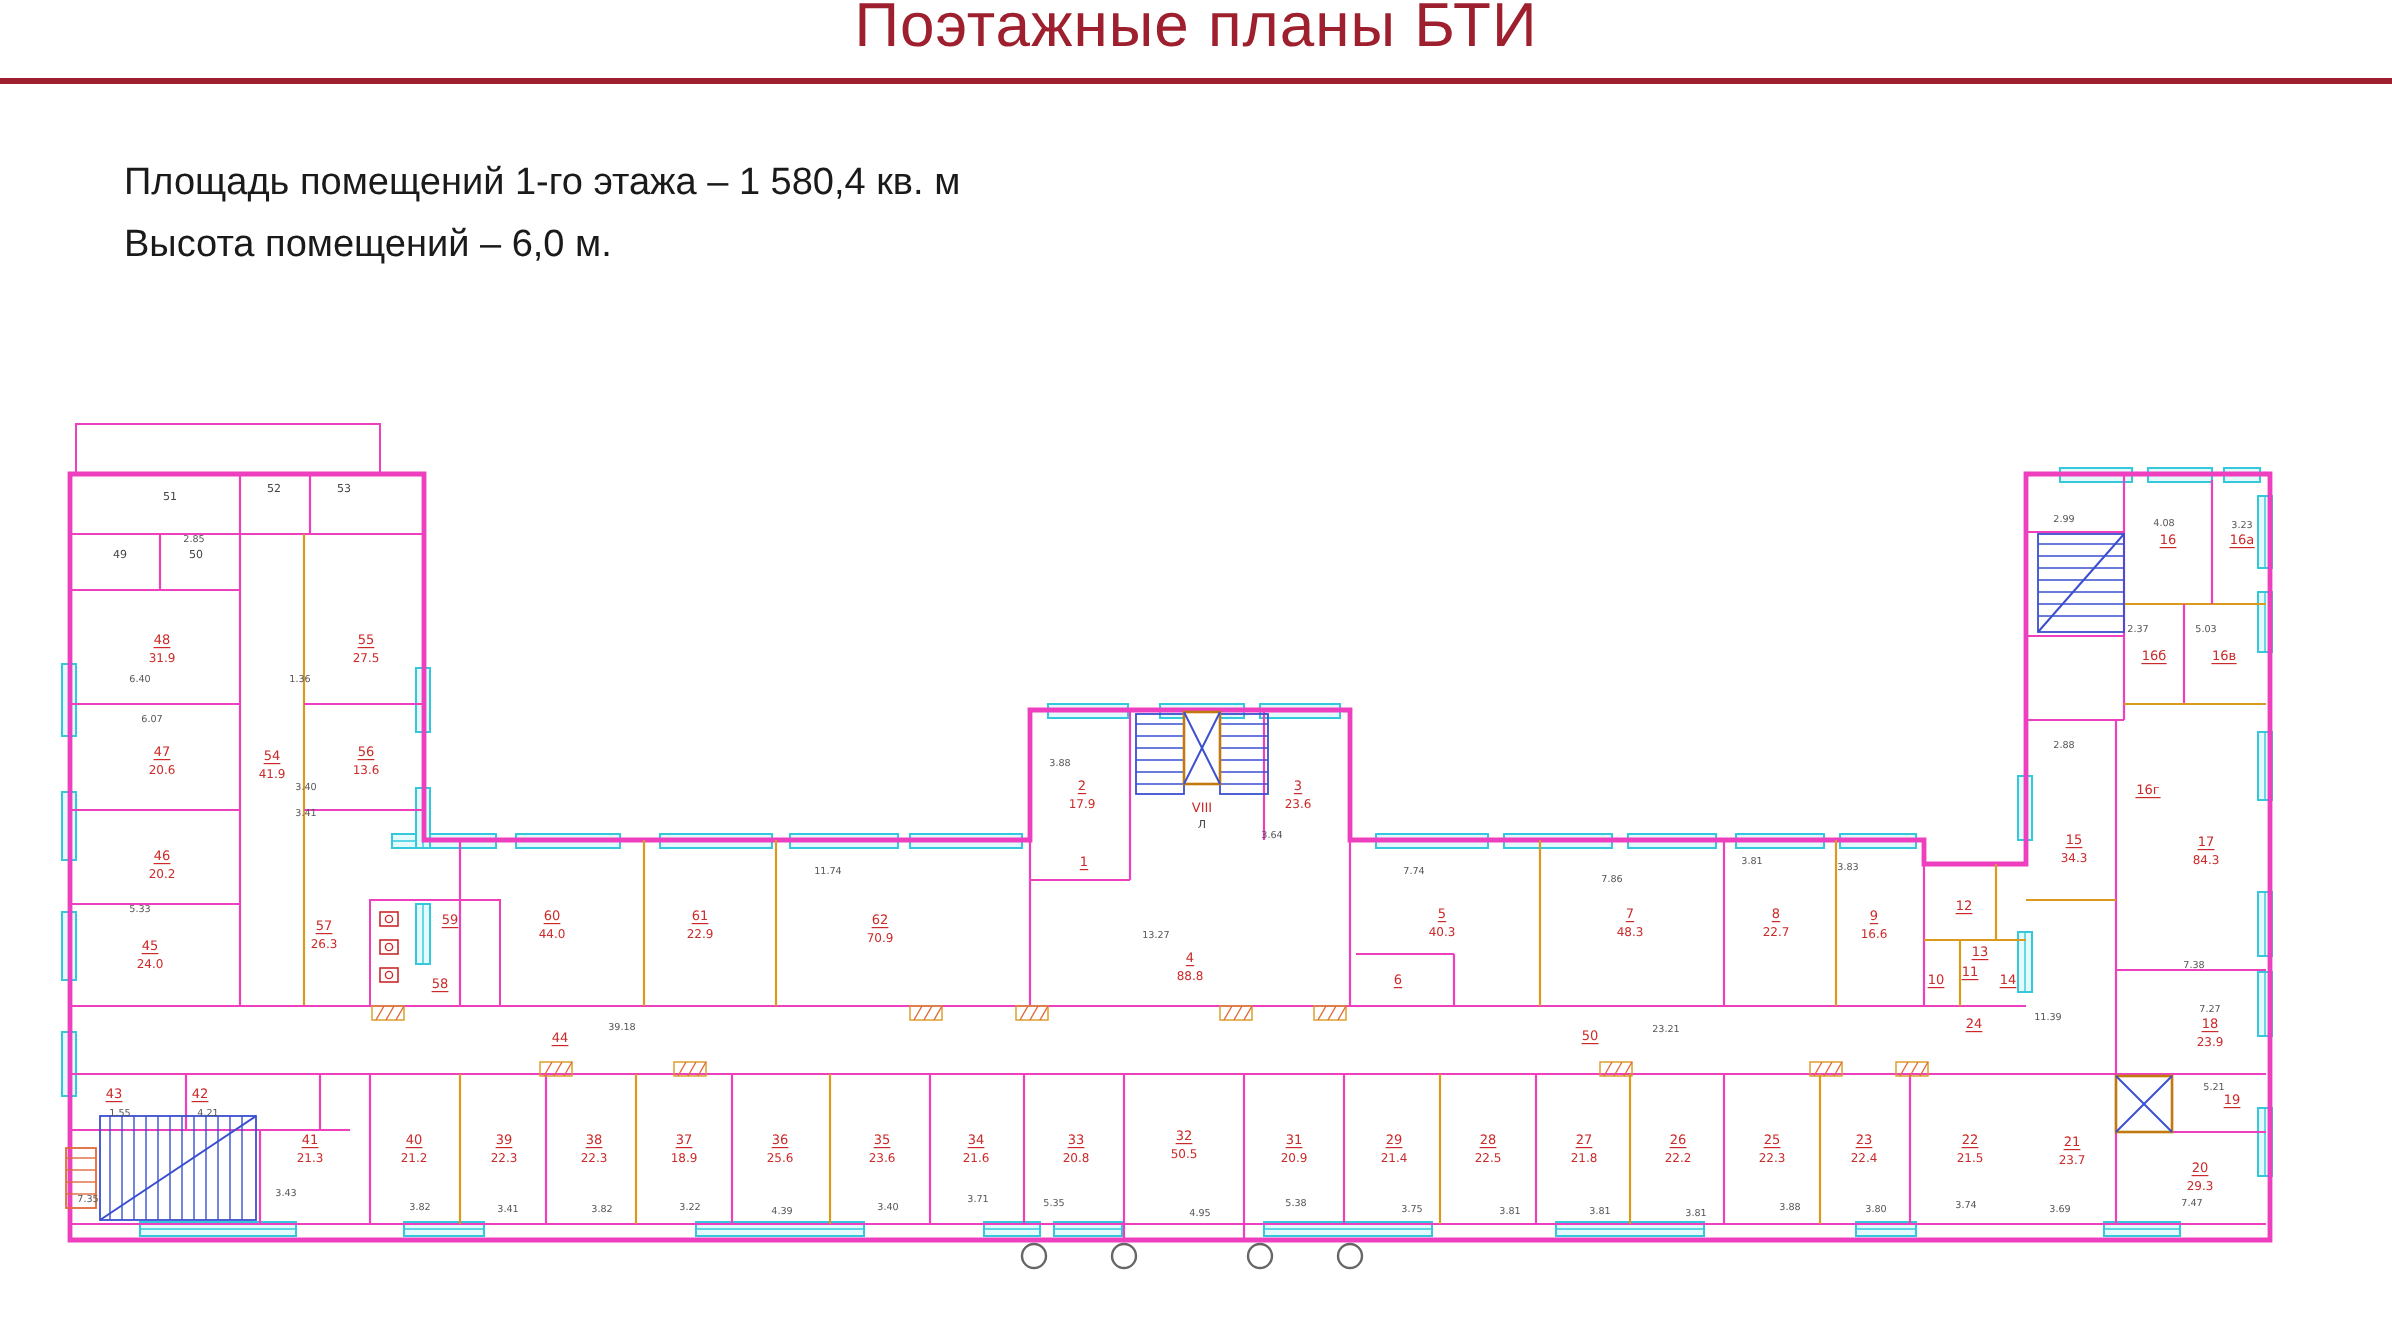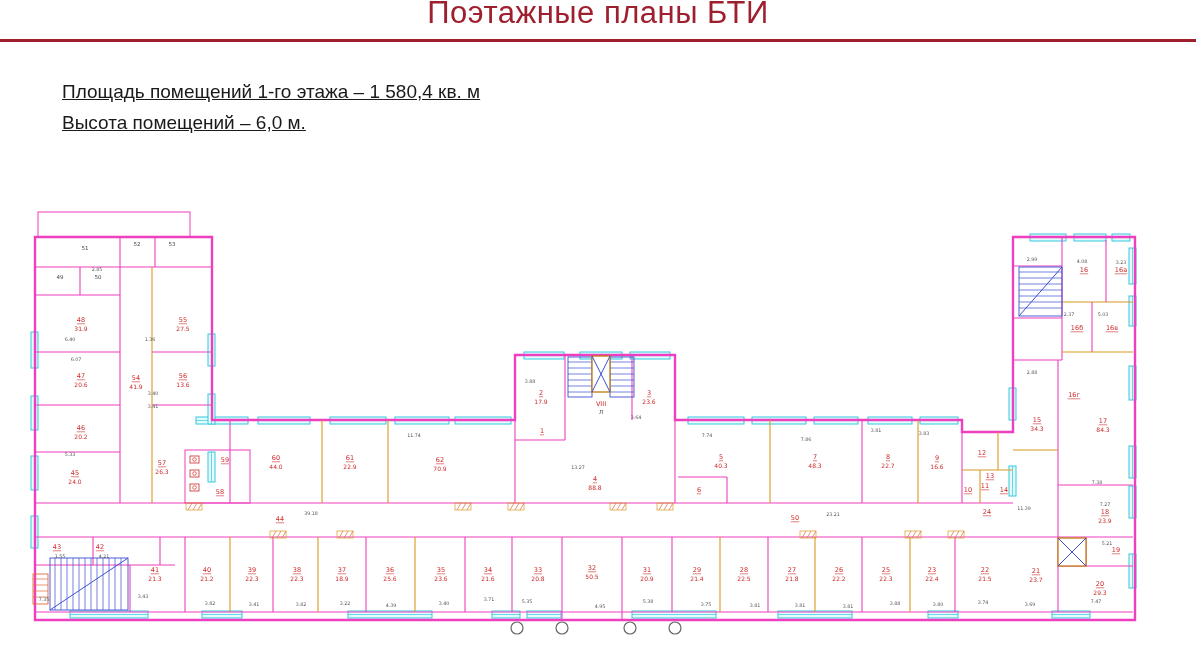--- a/index.html
+++ b/index.html
@@ -1,21 +1,21 @@
 <!DOCTYPE html>
 <html><head>
 <meta charset="utf-8">
 <style>
   html,body{margin:0;padding:0;background:#ffffff;}
   .page{position:relative;width:1196px;height:660px;background:#fff;overflow:hidden;
         font-family:"Liberation Sans",sans-serif;}
   .page-title{position:absolute;top:-5px;left:0;width:100%;margin:0;text-align:center;
         font-size:31px;font-weight:400;letter-spacing:.5px;color:#9e1f2d;z-index:2;}
   .title-rule{position:absolute;top:39px;left:0;width:1196px;height:3px;background:#9e1f2d;z-index:1;}
-  .info{position:absolute;left:62px;top:76px;font-size:19px;line-height:31px;color:#1a1a1a;z-index:2;text-decoration:underline;}
+  .info{position:absolute;left:62px;top:76px;font-size:19px;line-height:31px;color:#1a1a1a;z-index:2;}
   .info p{margin:0;}
   #plan{position:absolute;left:0;top:0;width:1196px;height:672px;z-index:0;}
   #plan text{font-family:"DejaVu Sans",sans-serif;}
 </style>
 </head>
 <body>
 
 <div class="page">
   <h1 class="page-title">Поэтажные планы БТИ</h1>
   <div class="title-rule"></div>

